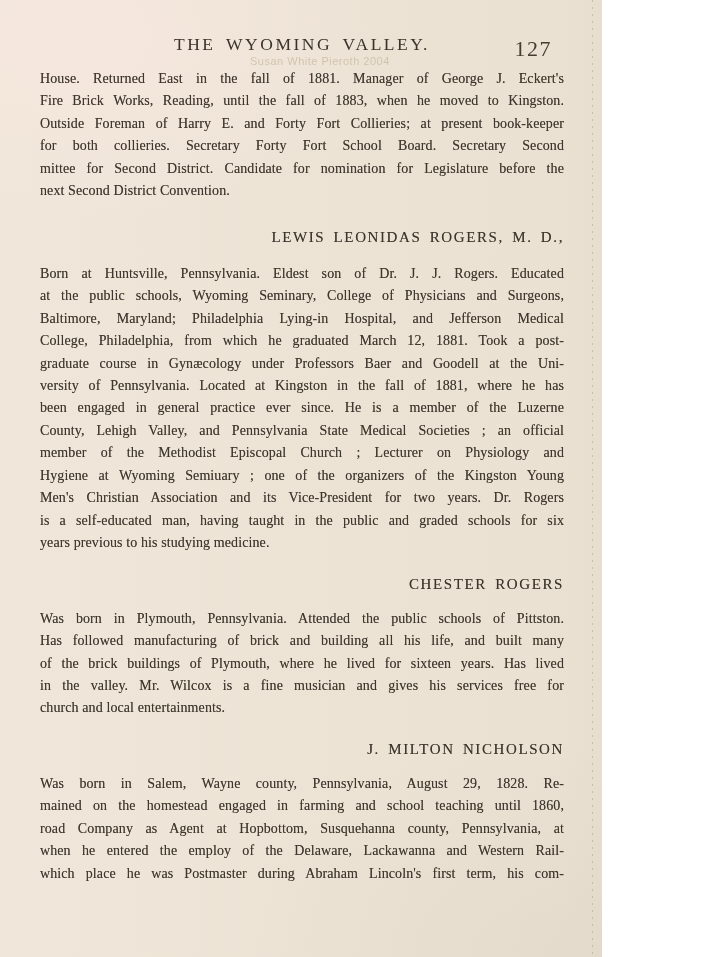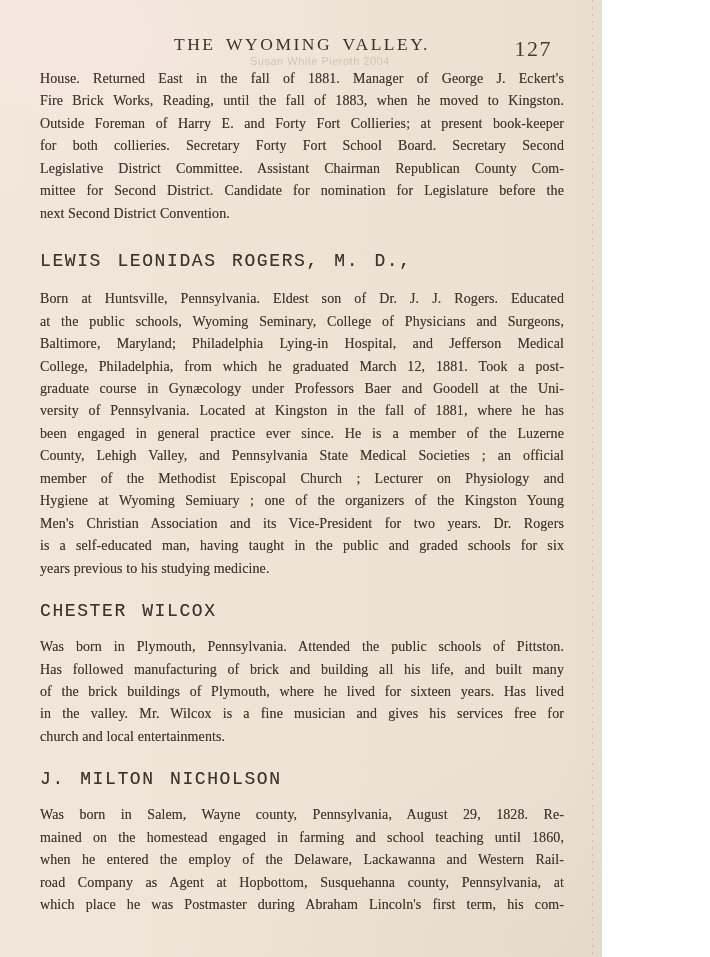--- a/index.html
+++ b/index.html
@@ -72,27 +72,26 @@
   .para .line {
     text-align: justify;
     text-align-last: justify;
     white-space: normal;
   }
   .para .line.last { text-align-last: left; }
   .para.justify-last .line.last { text-align-last: justify; }
   .para-1 { margin-top: 10px; }
   .section-heading {
     font-weight: normal;
-    text-align: left;
-    font-size: 18px;
+    text-align: right;
+    font-size: 15px;
     letter-spacing: 1.6px;
     word-spacing: 3px;
     color: #3c352b;
     text-shadow: 0 0 0.5px rgba(62,52,40,0.5);
-    font-family: Liberation Mono, monospace;
   }
   .h-rogers   { margin-top: 26px; margin-bottom: 17px; }
   .h-wilcox   { margin-top: 21px; margin-bottom: 15px; }
   .h-nicholson{ margin-top: 21px; margin-bottom: 15px; }
 </style>
 </head>
 <body>
 
 <div class="page">
 
@@ -103,21 +102,20 @@
 
   <div class="watermark">Susan White Pieroth 2004</div>
 
   <div class="body-text">
 
     <div class="para para-1">
         <div class="line">House.  Returned East in the fall of 1881.  Manager of George J. Eckert's</div>
         <div class="line">Fire Brick Works, Reading, until the fall of 1883, when he moved to Kingston.</div>
         <div class="line">Outside Foreman of Harry E. and Forty Fort Collieries; at present book-keeper</div>
         <div class="line">for both collieries.  Secretary Forty Fort School Board.  Secretary Second</div>
-        <div class="line">Legislative District Committee.  Assistant Chairman Republican County Com-</div>
         <div class="line">mittee for Second District.  Candidate for nomination for Legislature before the</div>
         <div class="line last">next Second District Convention.</div>
       </div>
 
     <h2 class="section-heading h-rogers">LEWIS LEONIDAS ROGERS, M. D.,</h2>
     <div class="para">
         <div class="line">Born at Huntsville, Pennsylvania.  Eldest son of Dr. J. J. Rogers.  Educated</div>
         <div class="line">at the public schools, Wyoming Seminary, College of Physicians and Surgeons,</div>
         <div class="line">Baltimore, Maryland; Philadelphia Lying-in Hospital, and Jefferson Medical</div>
         <div class="line">College, Philadelphia, from which he graduated March 12, 1881.  Took a post-</div>
@@ -125,32 +123,32 @@
         <div class="line">versity of Pennsylvania.  Located at Kingston in the fall of 1881, where he has</div>
         <div class="line">been engaged in general practice ever since.  He is a member of the Luzerne</div>
         <div class="line">County, Lehigh Valley, and Pennsylvania State Medical Societies ; an official</div>
         <div class="line">member of the Methodist Episcopal Church ;  Lecturer on Physiology and</div>
         <div class="line">Hygiene at Wyoming Semiuary ; one of the organizers of the Kingston Young</div>
         <div class="line">Men's Christian Association and its Vice-President for two years.  Dr. Rogers</div>
         <div class="line">is a self-educated man, having taught in the public and graded schools for six</div>
         <div class="line last">years previous to his studying medicine.</div>
       </div>
 
-    <h2 class="section-heading h-wilcox">CHESTER WILCOX</h2>
+    <h2 class="section-heading h-wilcox">CHESTER ROGERS</h2>
     <div class="para">
         <div class="line">Was born in Plymouth, Pennsylvania.  Attended the public schools of Pittston.</div>
         <div class="line">Has followed manufacturing of brick and building all his life, and built many</div>
         <div class="line">of the brick buildings of Plymouth, where he lived for sixteen years.  Has lived</div>
         <div class="line">in the valley.  Mr. Wilcox is a fine musician and gives his services free for</div>
         <div class="line last">church and local entertainments.</div>
       </div>
 
     <h2 class="section-heading h-nicholson">J. MILTON NICHOLSON</h2>
     <div class="para justify-last">
         <div class="line">Was born in Salem, Wayne county, Pennsylvania, August 29, 1828.  Re-</div>
         <div class="line">mained on the homestead engaged in farming and school teaching until 1860,</div>
+        <div class="line">road Company as Agent at Hopbottom, Susquehanna county, Pennsylvania, at</div>
         <div class="line">when he entered the employ of the Delaware, Lackawanna and Western Rail-</div>
-        <div class="line">road Company as Agent at Hopbottom, Susquehanna county, Pennsylvania, at</div>
         <div class="line last">which place he was Postmaster during Abraham Lincoln's first term, his com-</div>
       </div>
 
   </div>
 </div>
 
 </body></html>

